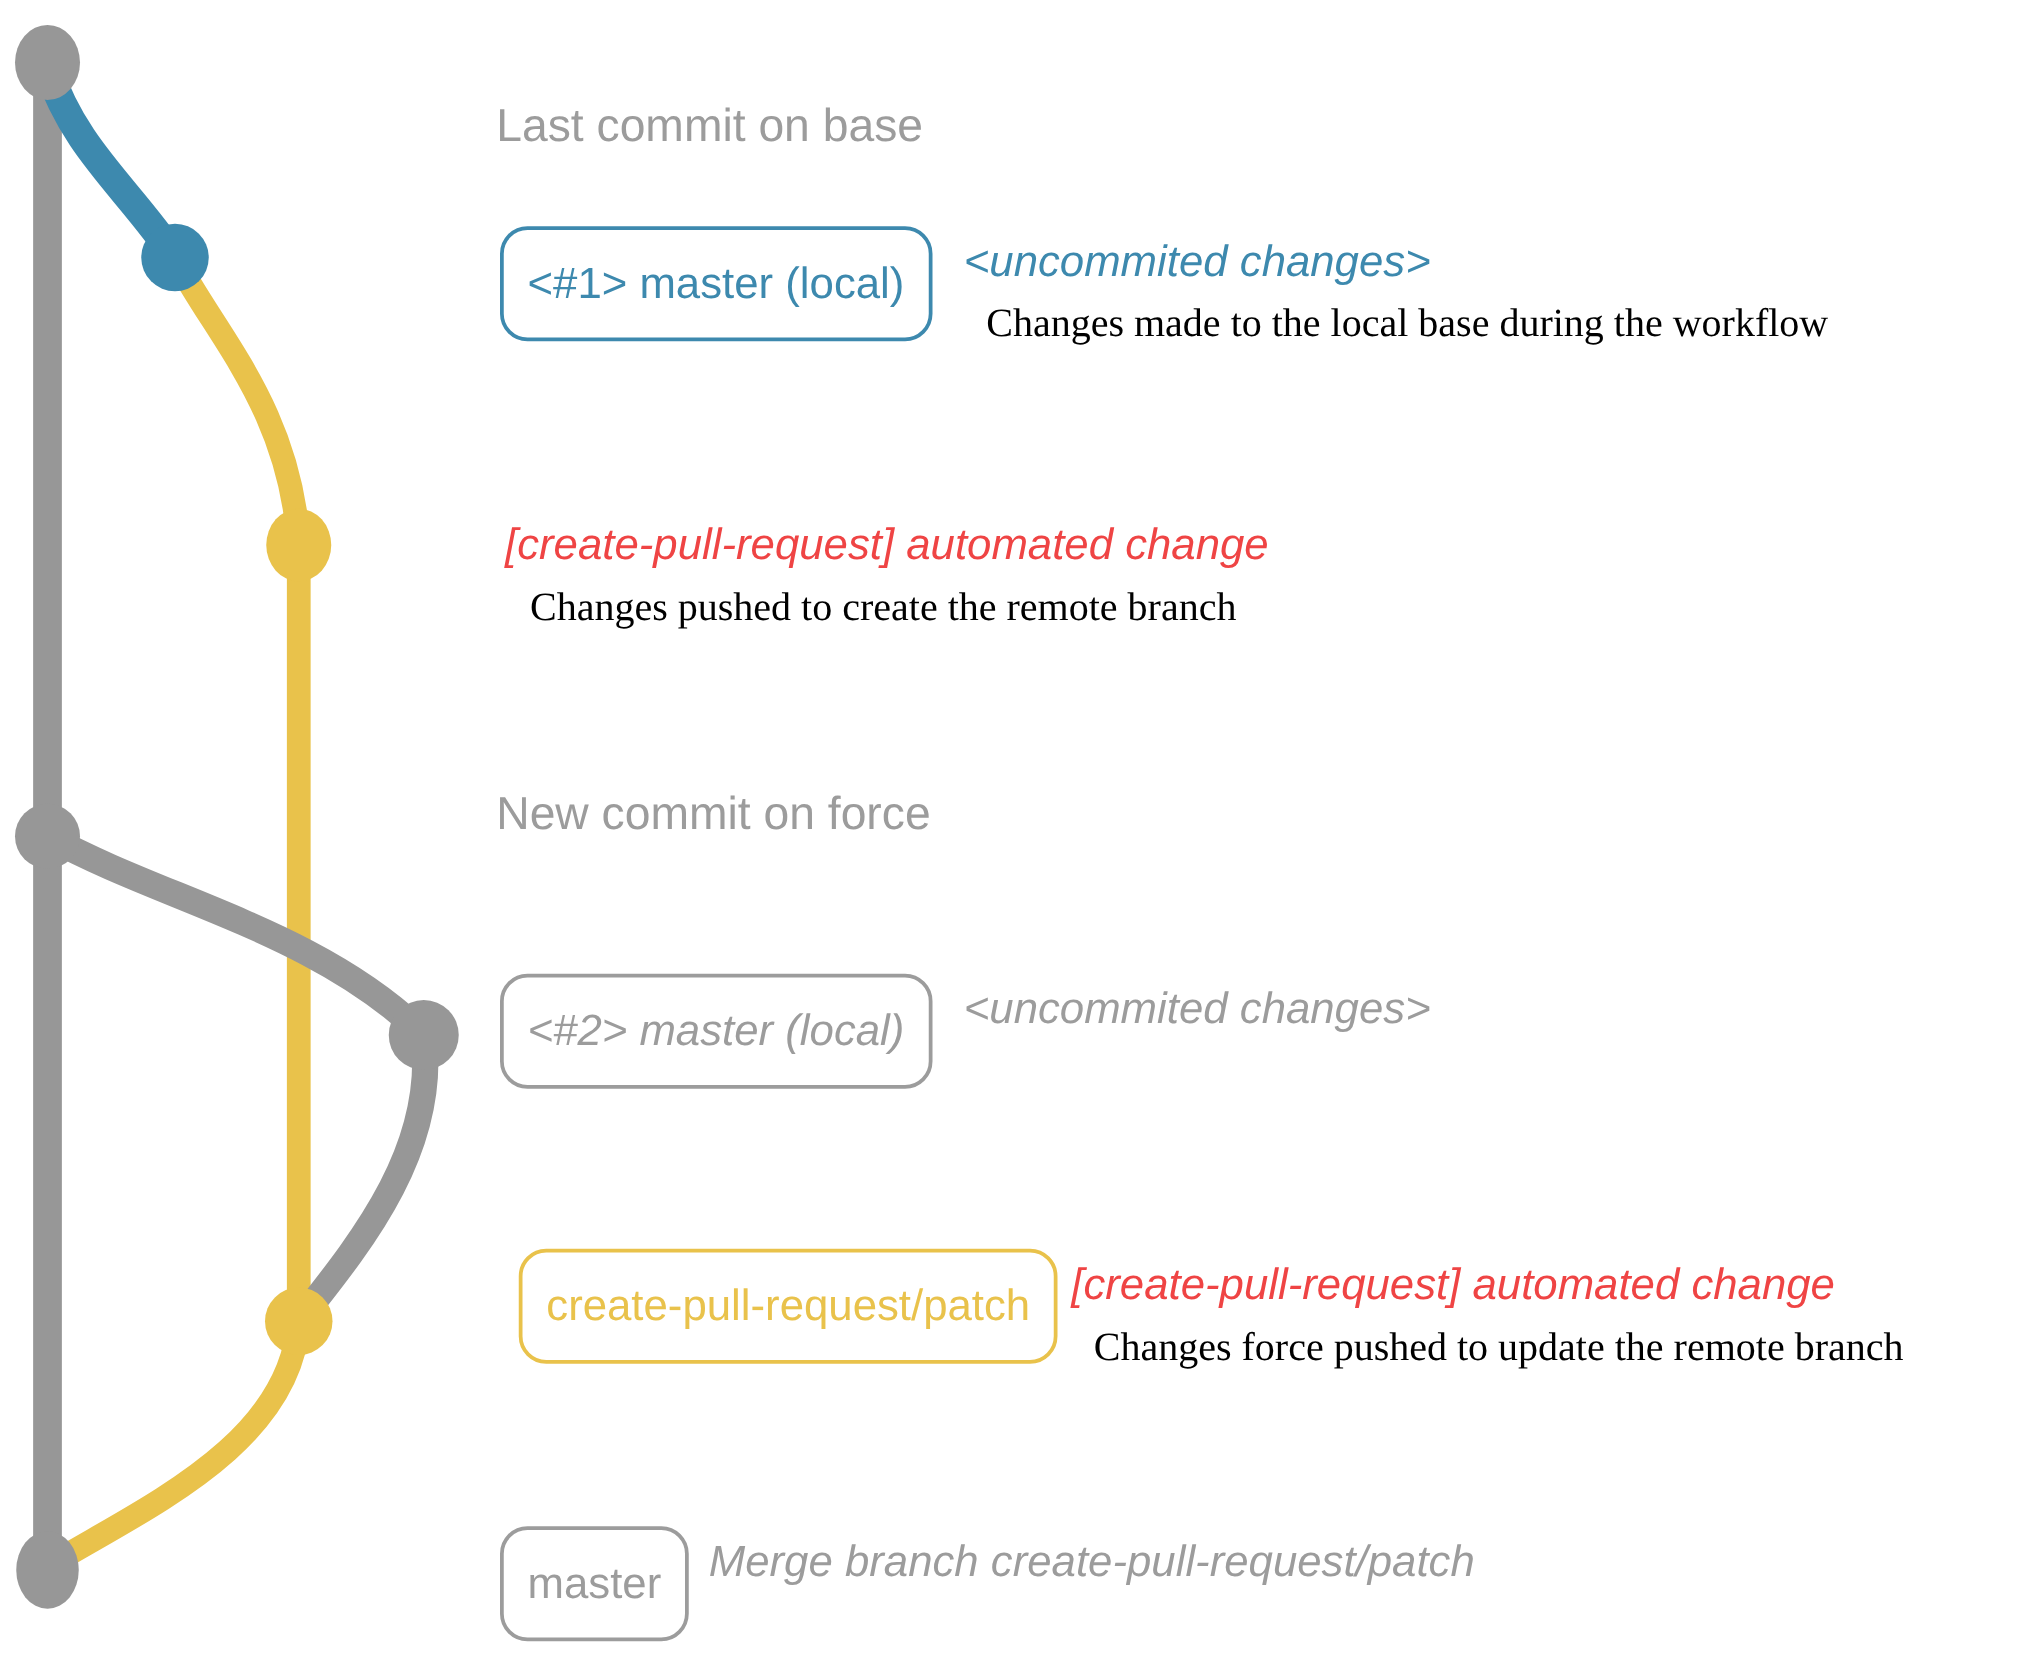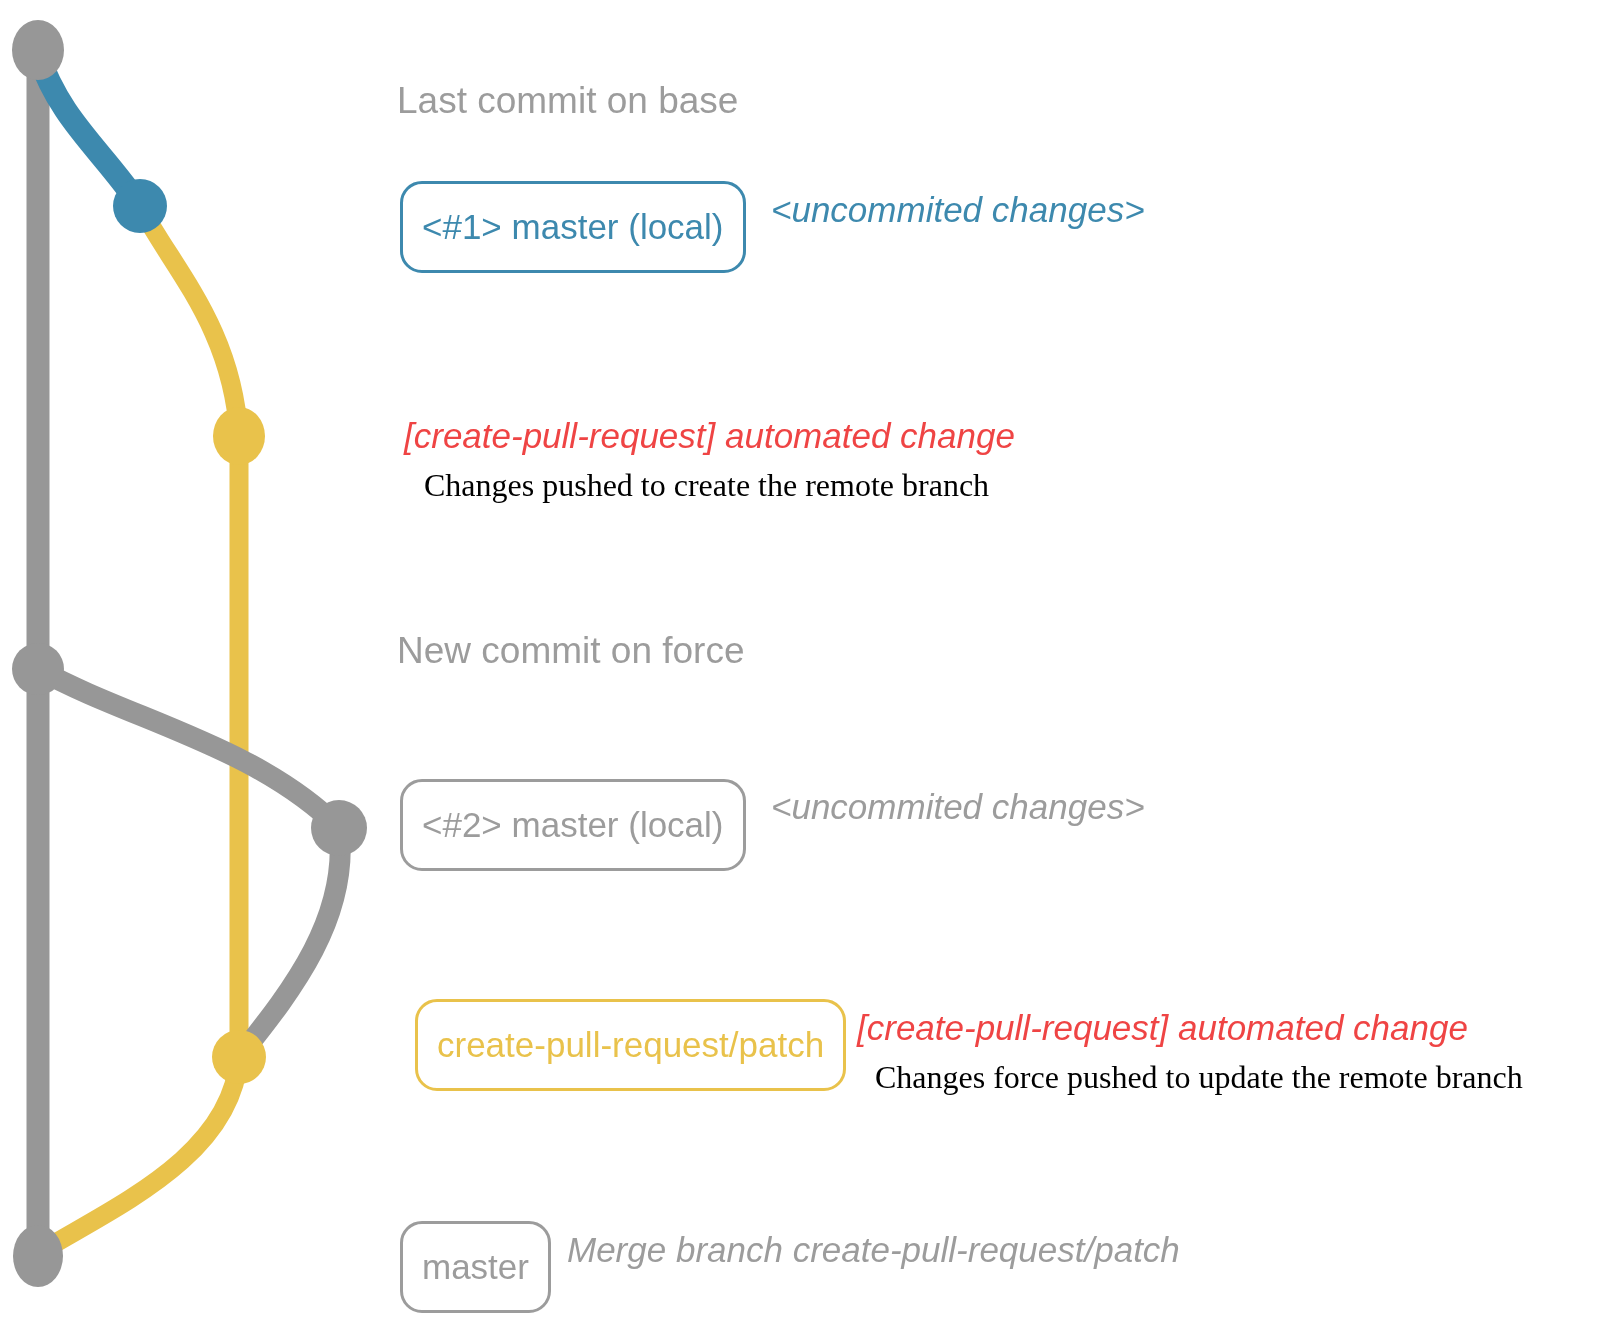--- a/index.html
+++ b/index.html
@@ -42,21 +42,21 @@
   .badge-yellow { border-color: #e9c24b; color: #e9c24b; margin-left: 12px; }
 
   
   .r0-note  { left: 397px; top: 47px; margin-top: 32px; }
   .r1-badge { left: 400px; top: 181px; }
   .r1-msg   { left: 771px; top: 189px; }
   .r1-desc  { left: 789px; top: 239px; }
   .r2-msg   { left: 404px; top: 415px; }
   .r2-desc  { left: 424px; top: 466px; }
   .r3-note  { left: 397px; top: 629px; }
-  .r4-badge { left: 400px; top: 779px; }
+  .r4-badge { left: 400px; top: 779px; font-style: italic; }
   .r4-msg   { left: 771px; top: 786px; }
   .r4-desc  { left: 789px; top: 837px; }
   .r5-badge { left: 403px; top: 999px; }
   .r5-msg   { left: 857px; top: 1007px; }
   .r5-desc  { left: 875px; top: 1058px; }
   .r6-badge { left: 400px; top: 1221px; }
   .r6-msg   { left: 567px; top: 1229px; }
 </style>
 </head>
 <body>
@@ -79,20 +79,21 @@
     <circle cx="38" cy="669" r="26" fill="#979797"></circle>
     <circle cx="339" cy="828" r="28" fill="#979797"></circle>
     <circle cx="239" cy="1057" r="27" fill="#e9c24b"></circle>
     <ellipse cx="38" cy="1256" rx="25" ry="31" fill="#979797"></ellipse>
   </svg>
 
   <div class="txt note r0-note">Last commit on base</div>
 
   <div class="badge badge-blue r1-badge">&lt;#1&gt; master (local)</div>
   <div class="txt msg msg-blue r1-msg">&lt;uncommited changes&gt;</div>
+  <div class="txt desc r1-desc">Changes made to the local base during the workflow</div>
 
   <div class="txt msg msg-yellow r2-msg">[create-pull-request] automated change</div>
   <div class="txt desc r2-desc">Changes pushed to create the remote branch</div>
 
   <div class="txt note r3-note">New commit on force</div>
 
   <div class="badge badge-gray r4-badge">&lt;#2&gt; master (local)</div>
   <div class="txt msg msg-gray r4-msg">&lt;uncommited changes&gt;</div>
 
   <div class="badge badge-yellow r5-badge">create-pull-request/patch</div>

